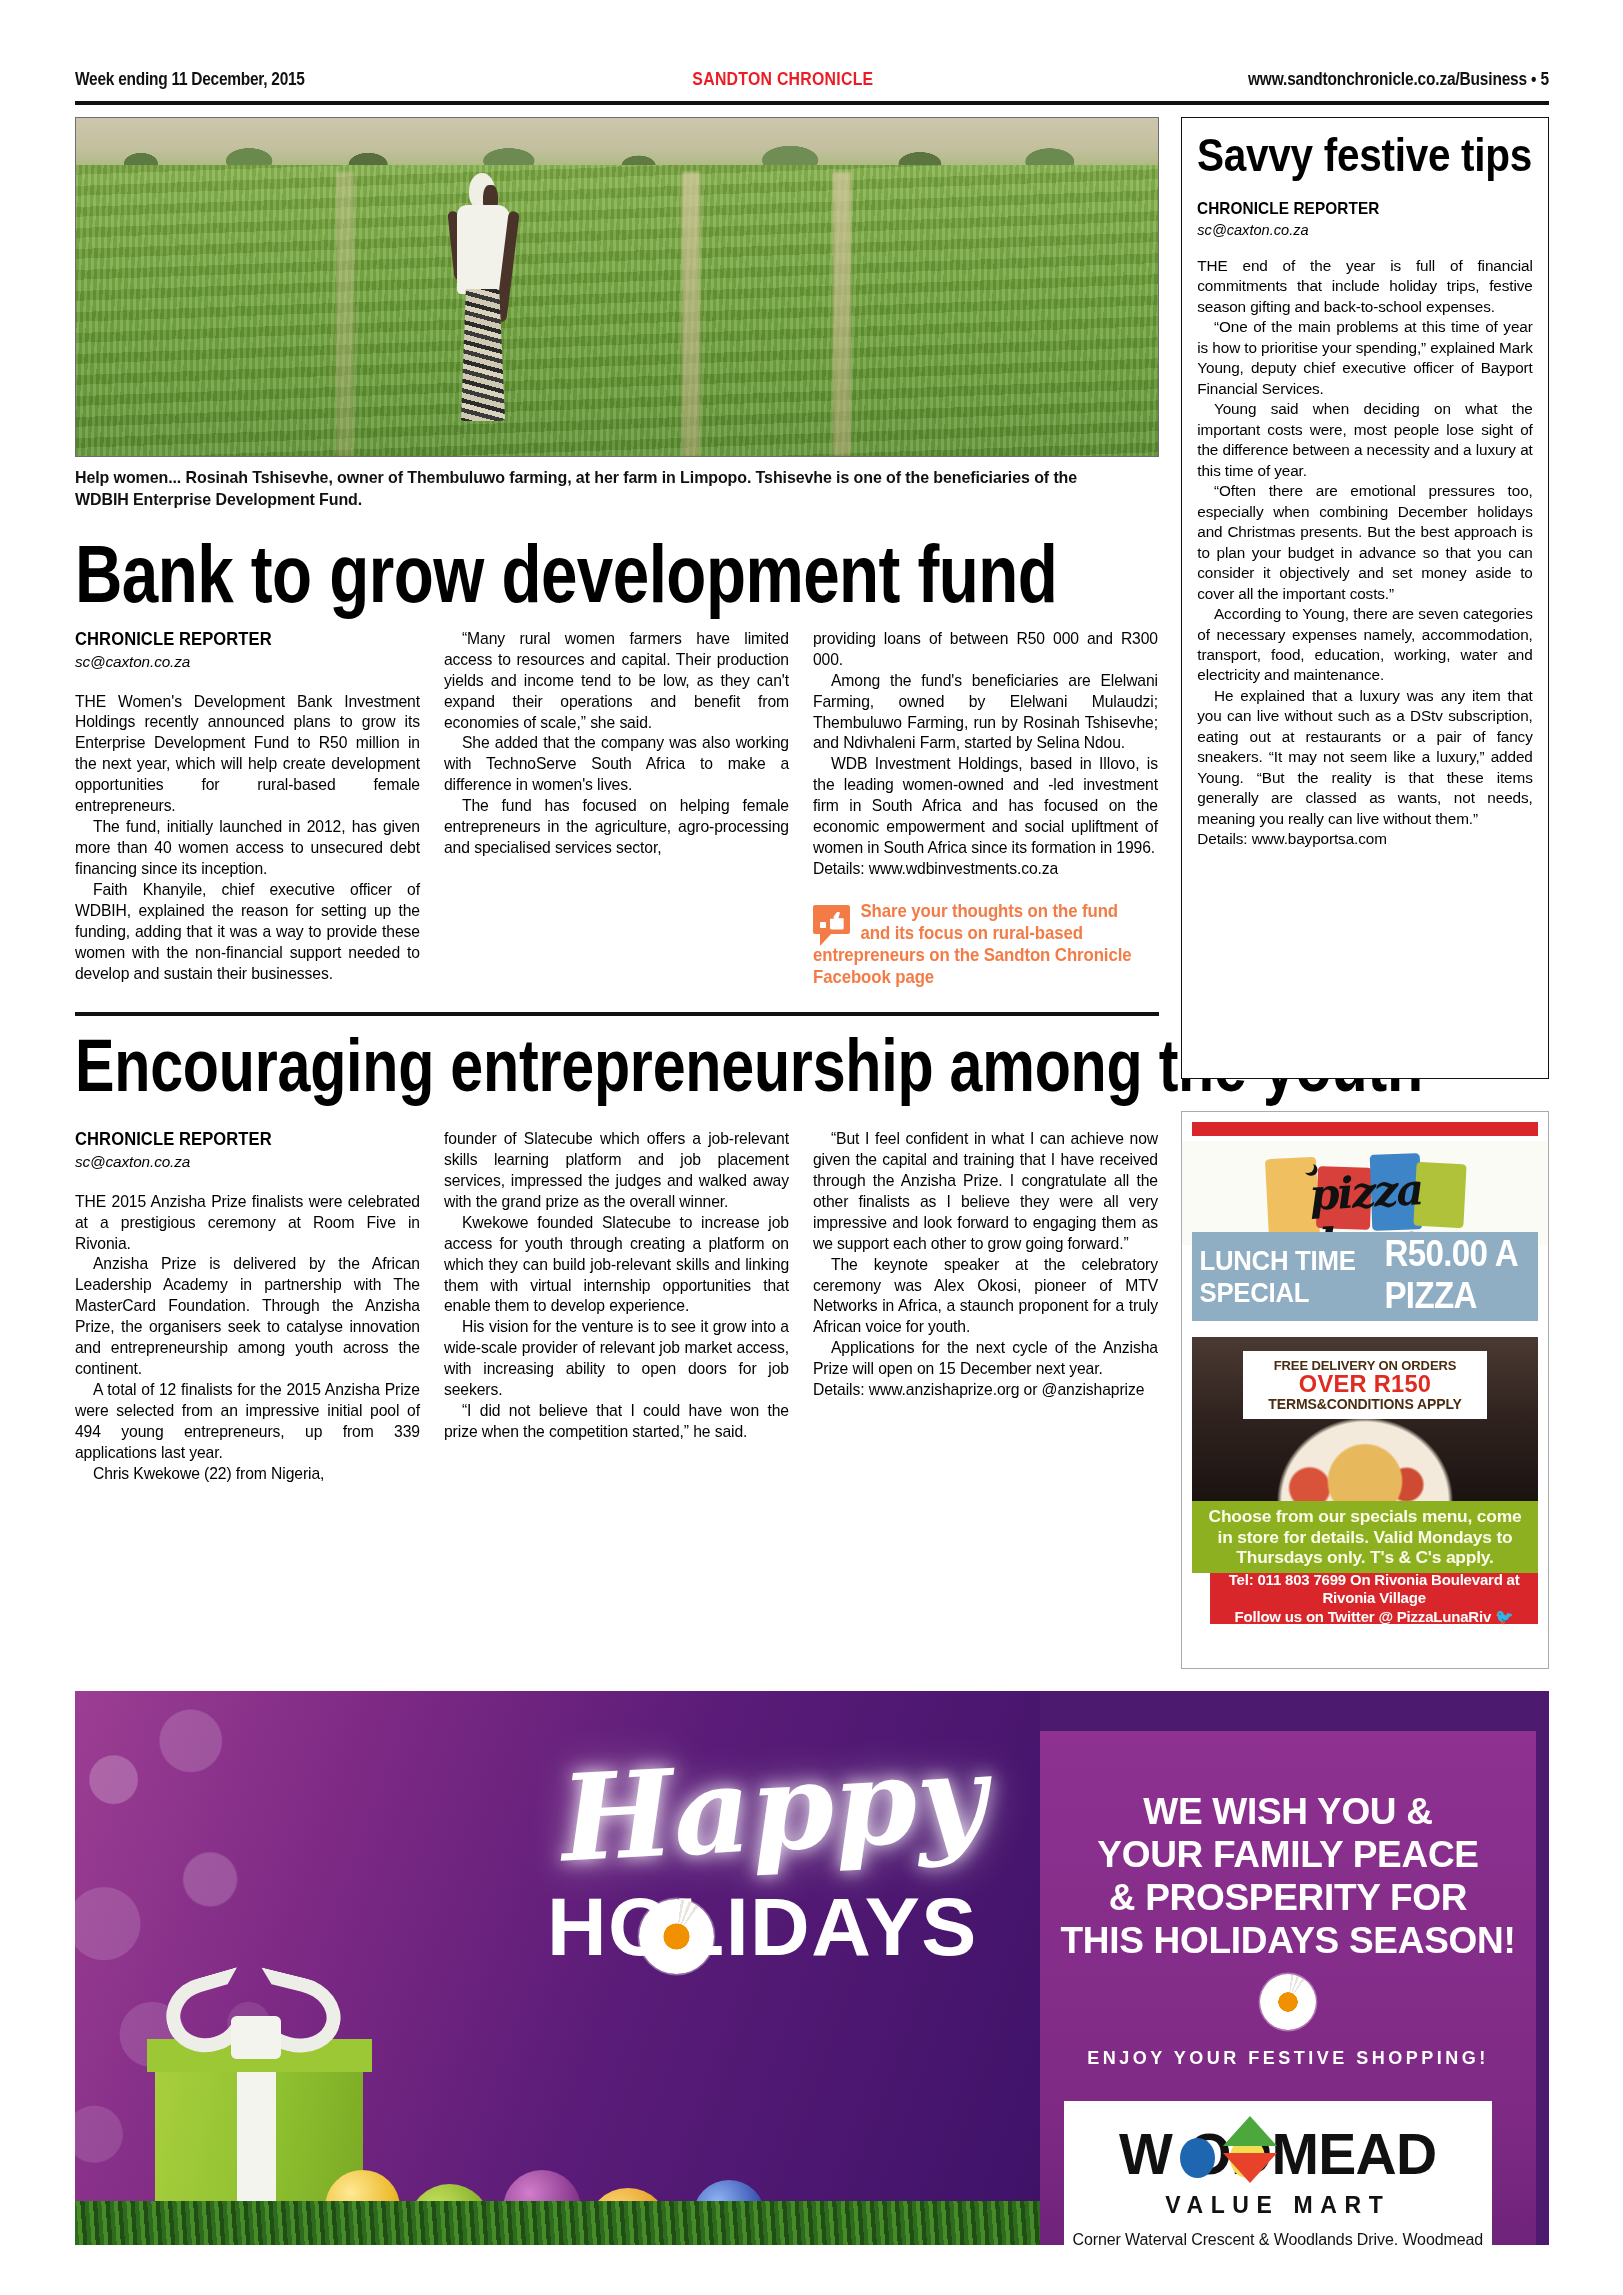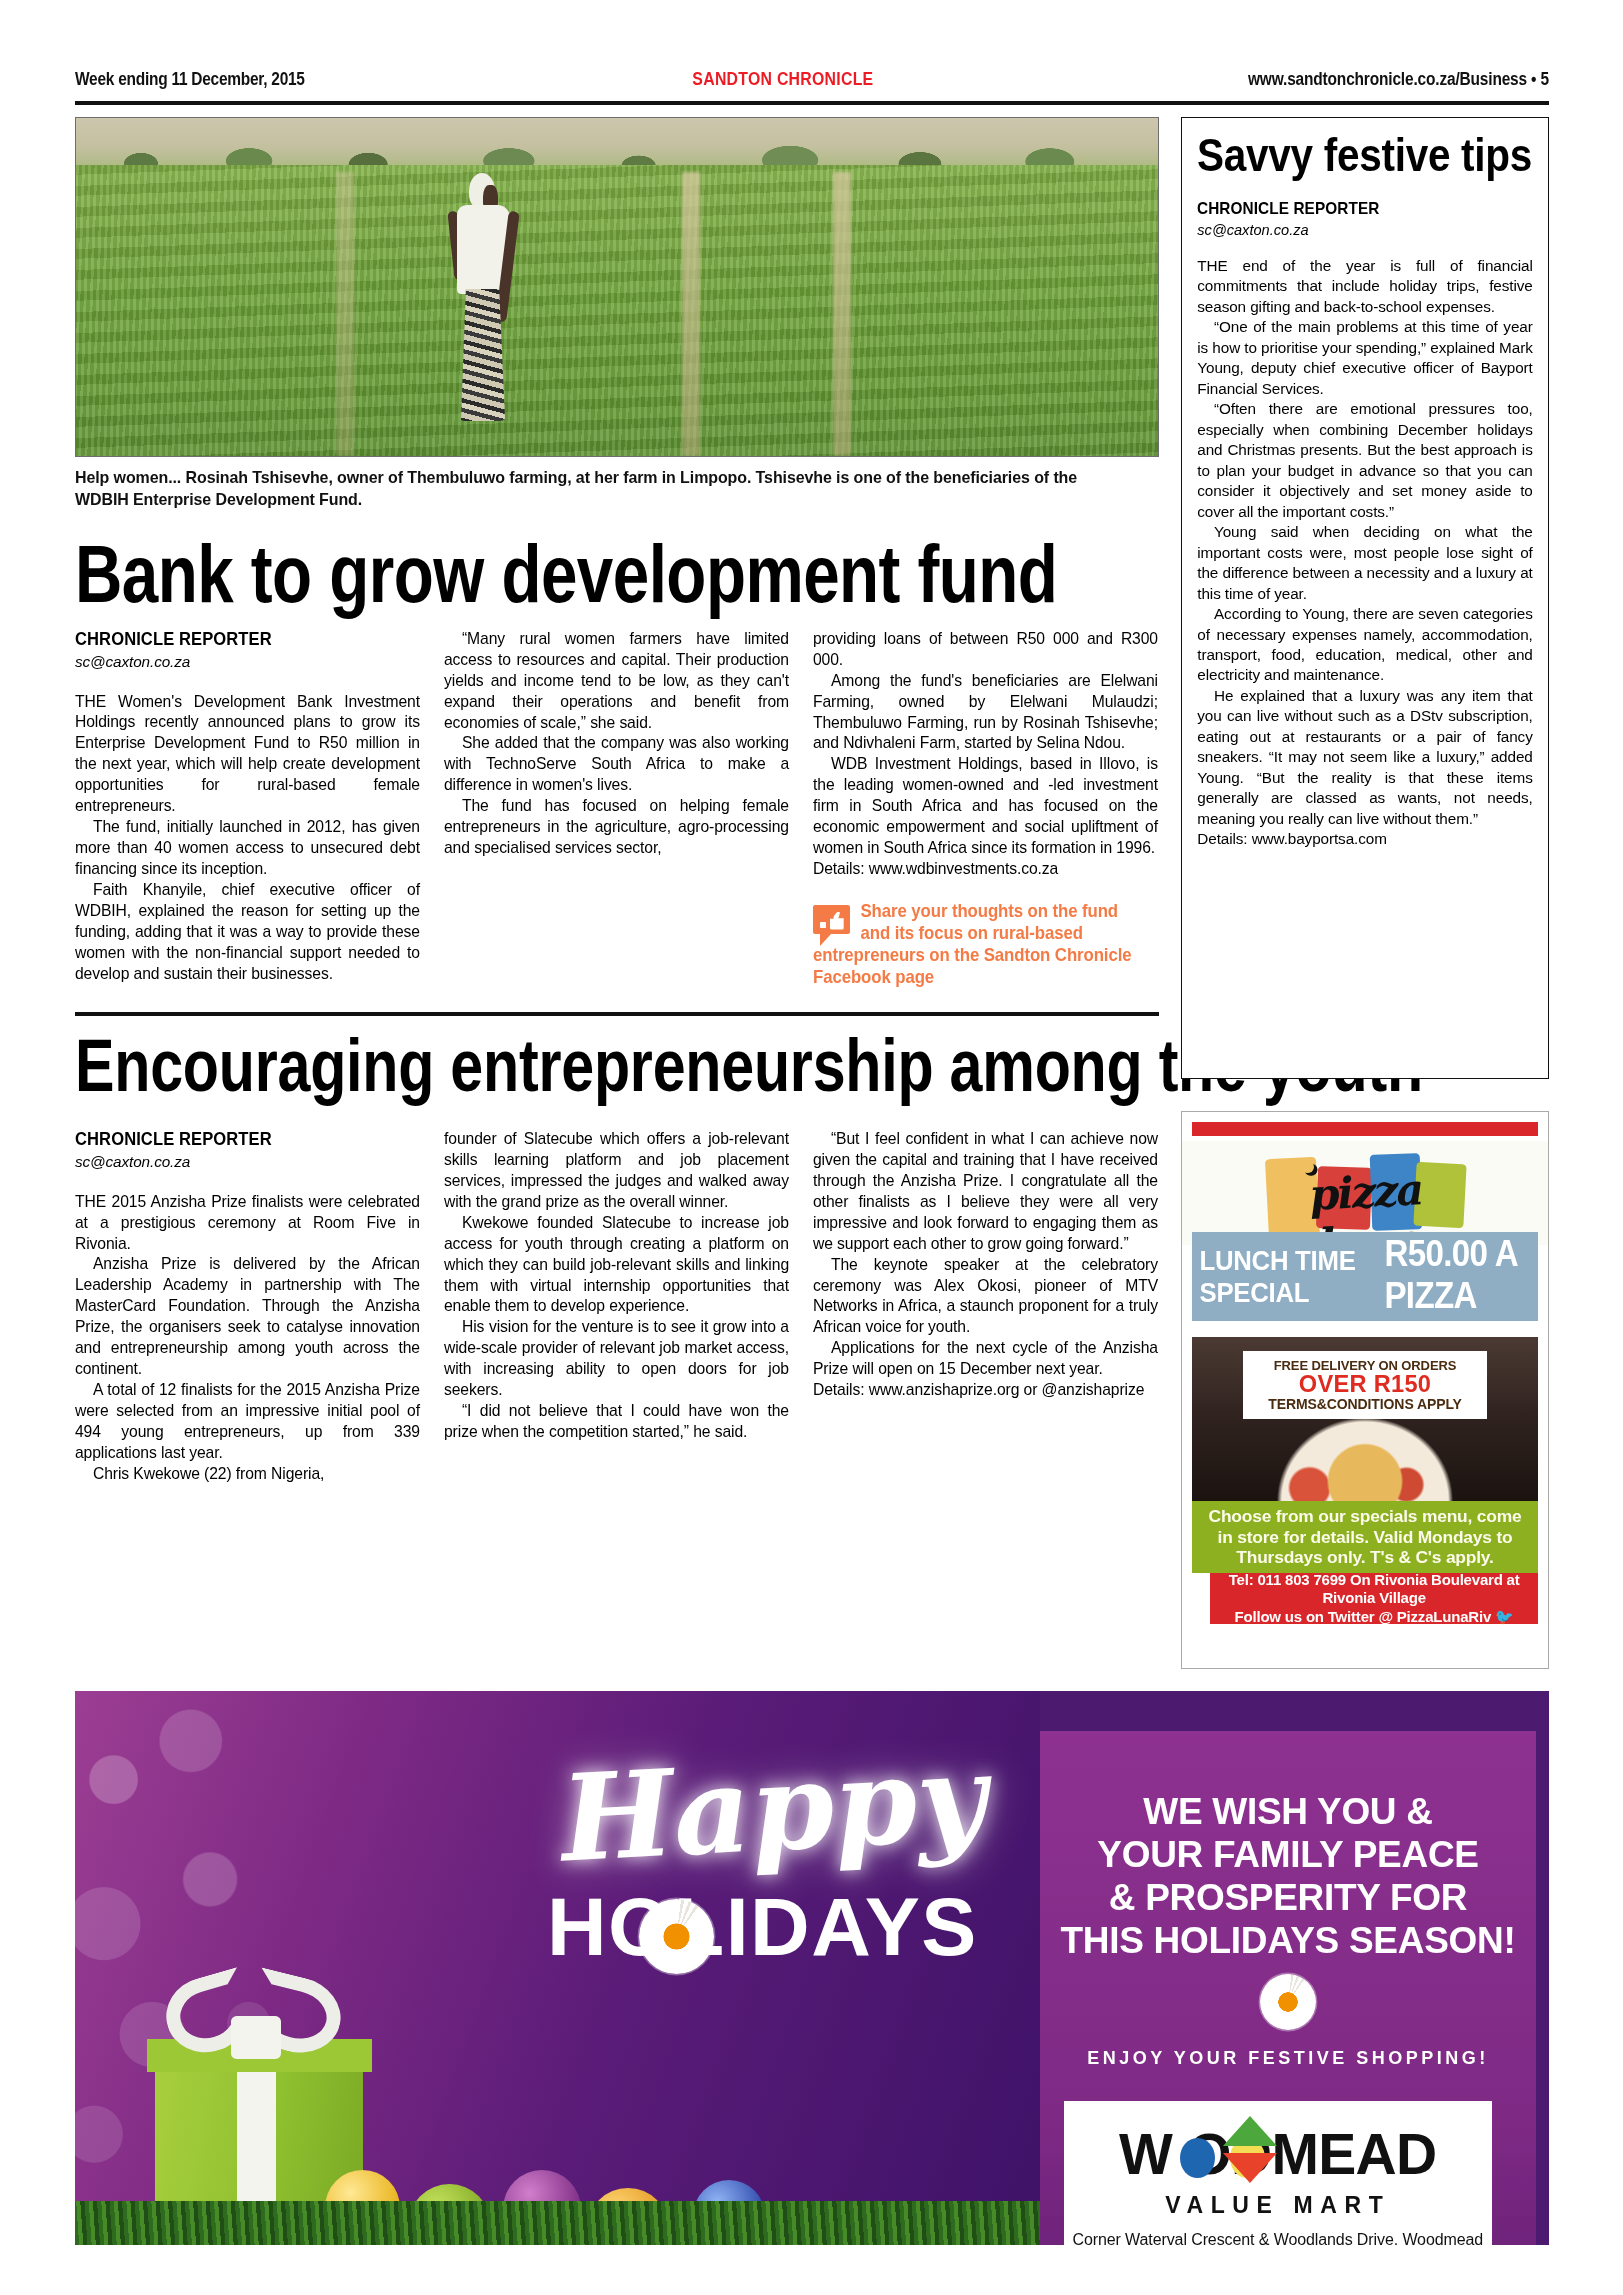--- a/index.html
+++ b/index.html
@@ -472,23 +472,23 @@
     </div>
   </div>
 
   <div class="sidebar">
     <div class="sb-title">Savvy festive tips</div>
     <div class="sb-byline">CHRONICLE REPORTER</div>
     <div class="sb-email">sc@caxton.co.za</div>
     <div class="sb-body">
       <p class="first noind">THE end of the year is full of financial commitments that include holiday trips, festive season gifting and back-to-school expenses.</p>
       <p class="ind">“One of the main problems at this time of year is how to prioritise your spending,” explained Mark Young, deputy chief executive officer of Bayport Financial Services.</p>
+      <p class="ind">Young said when deciding on what the important costs were, most people lose sight of the difference between a necessity and a luxury at this time of year.</p>
       <p class="ind">“Often there are emotional pressures too, especially when combining December holidays and Christmas presents. But the best approach is to plan your budget in advance so that you can consider it objectively and set money aside to cover all the important costs.”</p>
-      <p class="ind">Young said when deciding on what the important costs were, most people lose sight of the difference between a necessity and a luxury at this time of year.</p>
-      <p class="ind">According to Young, there are seven categories of necessary expenses namely, accommodation, transport, food, education, medical, other and electricity and maintenance.</p>
+      <p class="ind">According to Young, there are seven categories of necessary expenses namely, accommodation, transport, food, education, working, water and electricity and maintenance.</p>
       <p class="ind">He explained that a luxury was any item that you can live without such as a DStv subscription, eating out at restaurants or a pair of fancy sneakers. “It may not seem like a luxury,” added Young. “But the reality is that these items generally are classed as wants, not needs, meaning you really can live without them.”</p>
       <p class="noind">Details: www.bayportsa.com</p>
     </div>
   </div>
 
   <div class="pizza-ad">
     <div class="pz-topbar"></div>
     <div class="pz-logo-wrap">
       <div class="pz-logo">
         <div class="pz-sw pz-s1"></div>

